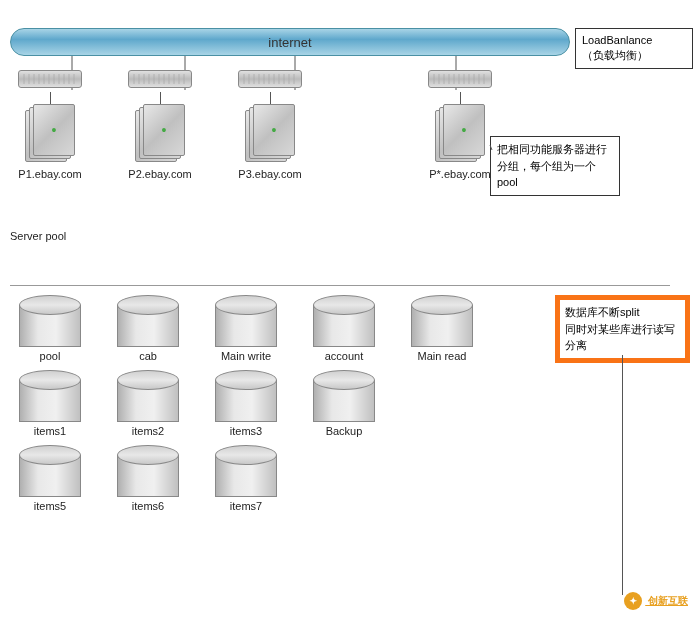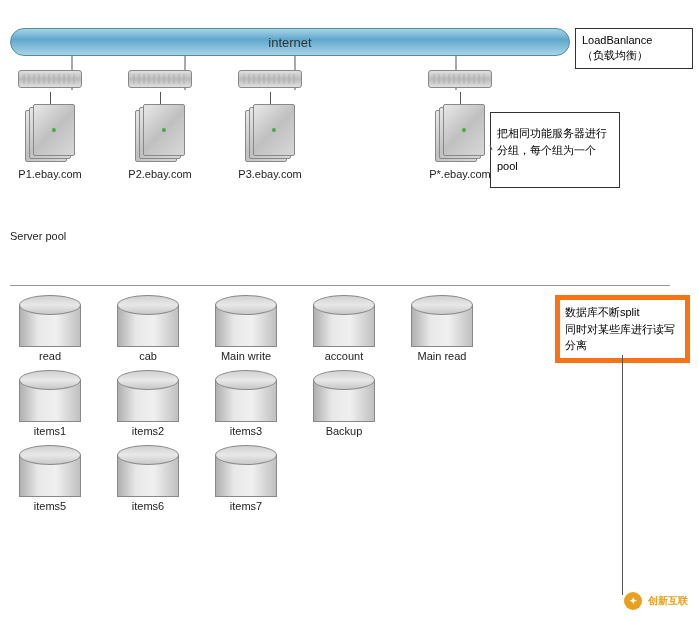--- a/index.html
+++ b/index.html
@@ -39,26 +39,26 @@
       background: #fff;
       border: 1px solid #333;
       padding: 4px 6px;
       font-size: 11px;
       line-height: 1.4;
     }
 
     
     .pool-box {
       position: absolute;
-      top: 112px;
+      top: 136px;
       left: 490px;
       width: 130px;
       background: #fff;
       border: 1px solid #333;
-      padding: 12px 6px;
+      padding: 4px 6px;
       font-size: 11px;
       line-height: 1.5;
     }
 
     
     .servers-section {
       position: absolute;
       top: 70px;
       left: 0;
       width: 480px;
@@ -243,20 +243,21 @@
     }
 
     
     .logo-watermark {
       position: absolute;
       bottom: 10px;
       right: 10px;
       font-size: 10px;
       color: #e8a020;
       font-weight: bold;
+      text-decoration: underline;
     }
     .logo-icon {
       display: inline-block;
       width: 18px;
       height: 18px;
       background: #e8a020;
       border-radius: 50%;
       vertical-align: middle;
       margin-right: 3px;
       position: relative;
@@ -356,21 +357,21 @@
 <div class="db-note-line"></div>
 
 <div class="db-section">
 
   <div class="db-row">
     <div class="db-item">
       <div class="cylinder">
         <div class="cylinder-top"></div>
         <div class="cylinder-body"></div>
       </div>
-      <div class="db-label">read</div>
+      <div class="db-label">pool</div>
     </div>
     <div class="db-item">
       <div class="cylinder">
         <div class="cylinder-top"></div>
         <div class="cylinder-body"></div>
       </div>
       <div class="db-label">cab</div>
     </div>
     <div class="db-item">
       <div class="cylinder">

